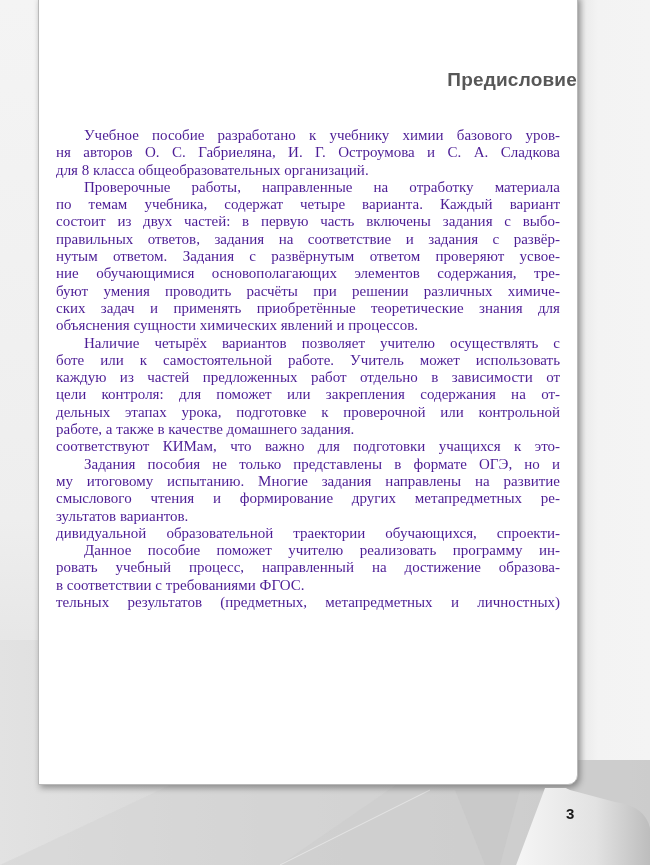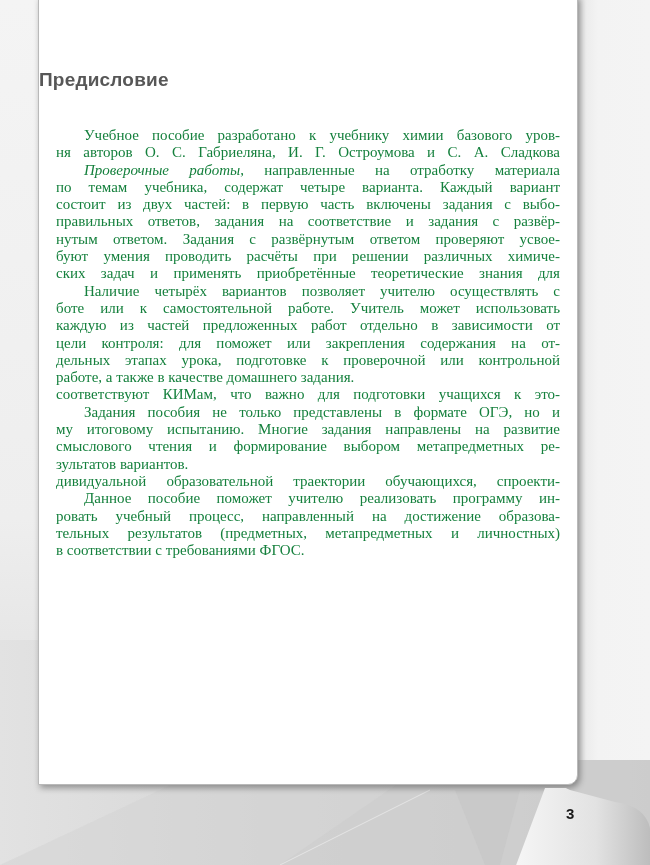--- a/index.html
+++ b/index.html
@@ -41,53 +41,52 @@
     border: 1px solid #b9b9b9;
     border-bottom-right-radius: 10px;
     box-shadow: 2px 3px 6px rgba(0,0,0,0.35);
     box-sizing: border-box;
   }
   .title {
     position: absolute;
     left: 0;
     width: 100%;
     top: 72px;
-    text-align: left;
+    text-align: right;
     font-family: "Liberation Sans", sans-serif;
     font-weight: bold;
     font-size: 19px;
     color: #575757;
     letter-spacing: 0.2px;
     margin: 0;
   }
   .body-text {
     position: absolute;
     left: 17px;
     top: 130px;
     width: 504px;
     font-family: "Liberation Serif", serif;
     font-size: 15px;
     line-height: 17.3px;
-    color: #15803d;
+    color: #4c1d95;
   }
   .line {
     display: block;
     white-space: nowrap;
     text-align: justify;
     text-align-last: justify;
     height: 17.3px;
   }
   .line.last {
     text-align-last: left;
   }
   .line.indent {
     padding-left: 28px;
   }
   .it {
-    font-style: italic;
     margin-top: 44px;
   }
   .tab {
     position: absolute;
     left: 515px;
     top: 788px;
     width: 138px;
     height: 80px;
   }
   .page-num {
@@ -113,56 +112,59 @@
 <div class="right-strip"></div>
 
 <div class="page-card">
   <h1 class="title">Предисловие</h1>
 
   <div class="body-text">
 
     <div>
       <span class="line indent">Учебное пособие разработано к учебнику химии базового уров-</span>
       <span class="line">ня авторов О. С. Габриеляна, И. Г. Остроумова и С. А. Сладкова</span>
+      <span class="line last">для 8 класса общеобразовательных организаций.</span>
     </div>
 
     <div>
       <span class="line indent"><span class="it">Проверочные работы</span><span>, направленные на отработку материала</span></span>
       <span class="line">по темам учебника, содержат четыре варианта. Каждый вариант</span>
       <span class="line">состоит из двух частей: в первую часть включены задания с выбо-</span>
       <span class="line">правильных ответов, задания на соответствие и задания с развёр-</span>
       <span class="line">нутым ответом. Задания с развёрнутым ответом проверяют усвое-</span>
+      <span class="line">ние обучающимися основополагающих элементов содержания, тре-</span>
       <span class="line">буют умения проводить расчёты при решении различных химиче-</span>
       <span class="line">ских задач и применять приобретённые теоретические знания для</span>
+      <span class="line last">объяснения сущности химических явлений и процессов.</span>
     </div>
 
 
     <div>
       <span class="line indent">Наличие четырёх вариантов позволяет учителю осуществлять с</span>
       <span class="line">боте или к самостоятельной работе. Учитель может использовать</span>
       <span class="line">каждую из частей предложенных работ отдельно в зависимости от</span>
       <span class="line">цели контроля: для поможет или закрепления содержания на от-</span>
       <span class="line">дельных этапах урока, подготовке к проверочной или контрольной</span>
       <span class="line last">работе, а также в качестве домашнего задания.</span>
     </div>
 
     <div>
       <span class="line">соответствуют КИМам, что важно для подготовки учащихся к это-</span>
       <span class="line indent">Задания пособия не только представлены в формате ОГЭ, но и</span>
       <span class="line">му итоговому испытанию. Многие задания направлены на развитие</span>
-      <span class="line">смыслового чтения и формирование выбором метапредметных ре-</span>
+      <span class="line">смыслового чтения и формирование других метапредметных ре-</span>
       <span class="line last">зультатов вариантов.</span>
     </div>
 
     <div>
       <span class="line">дивидуальной образовательной траектории обучающихся, спроекти-</span>
       <span class="line indent">Данное пособие поможет учителю реализовать программу ин-</span>
       <span class="line">ровать учебный процесс, направленный на достижение образова-</span>
+      <span class="line last">в соответствии с требованиями ФГОС.</span>
       <span class="line">тельных результатов (предметных, метапредметных и личностных)</span>
-      <span class="line last">в соответствии с требованиями ФГОС.</span>
     </div>
   </div>
 </div>
 
 <svg class="tab" width="138" height="80" viewBox="0 0 138 80">
   <defs>
     <linearGradient id="tabg" x1="0" y1="0" x2="1" y2="0">
       <stop offset="0" stop-color="#f6f6f6"></stop>
       <stop offset="0.6" stop-color="#e2e2e2"></stop>
       <stop offset="1" stop-color="#bdbdbd"></stop>

